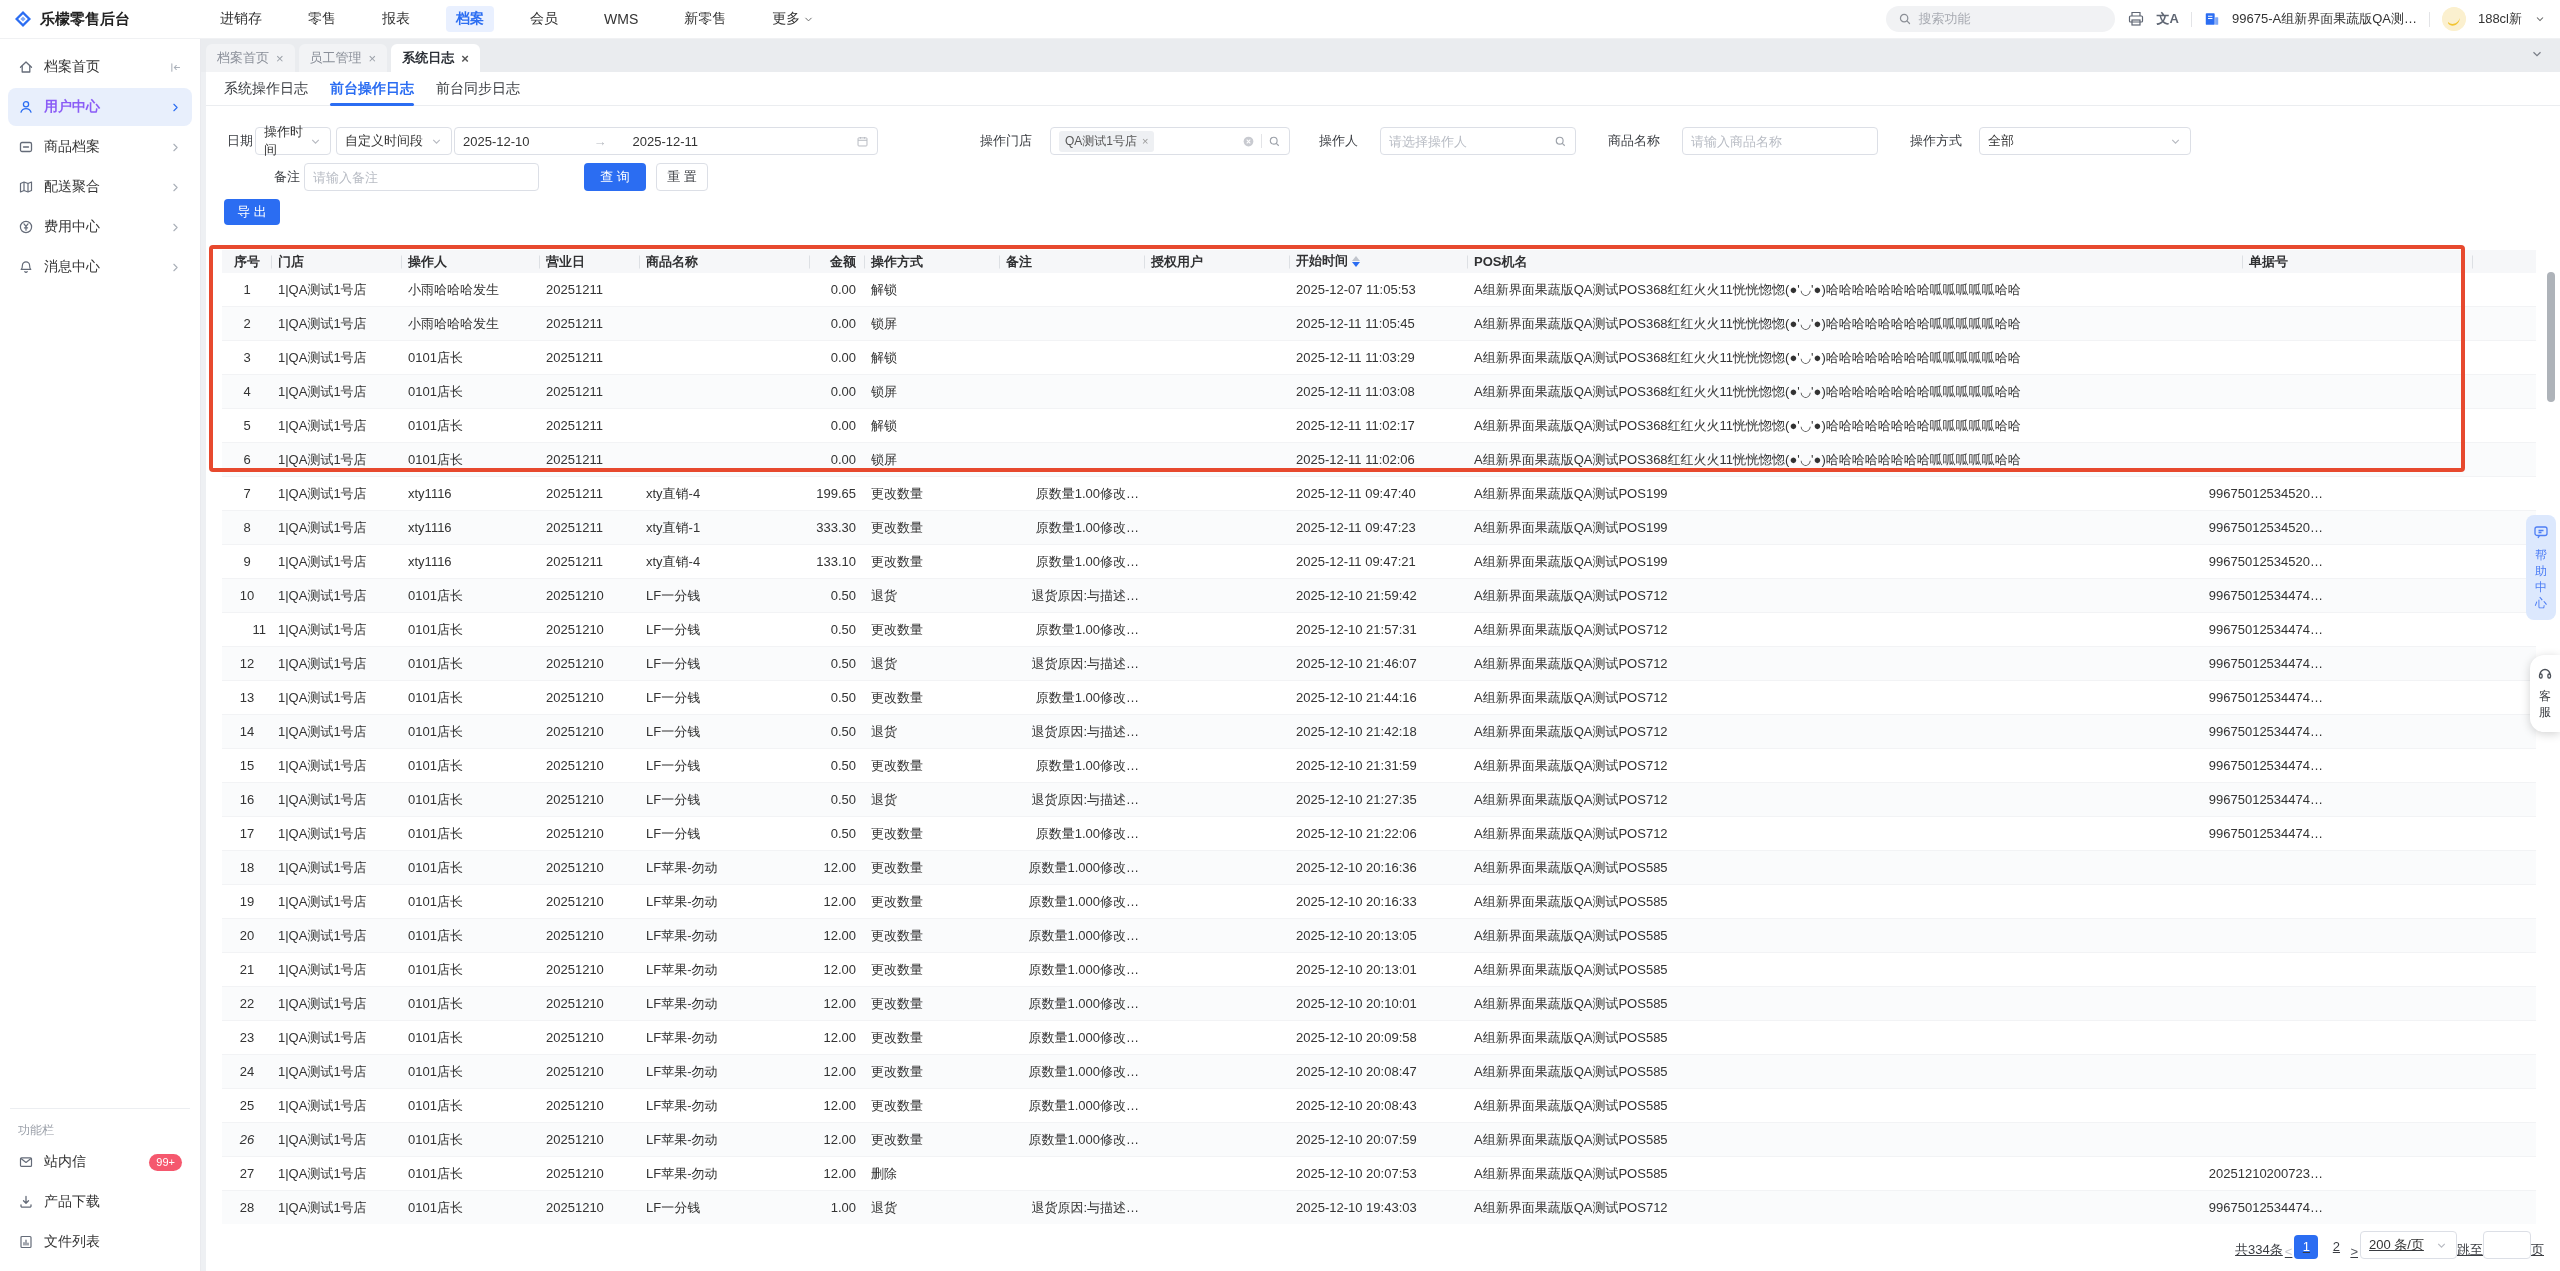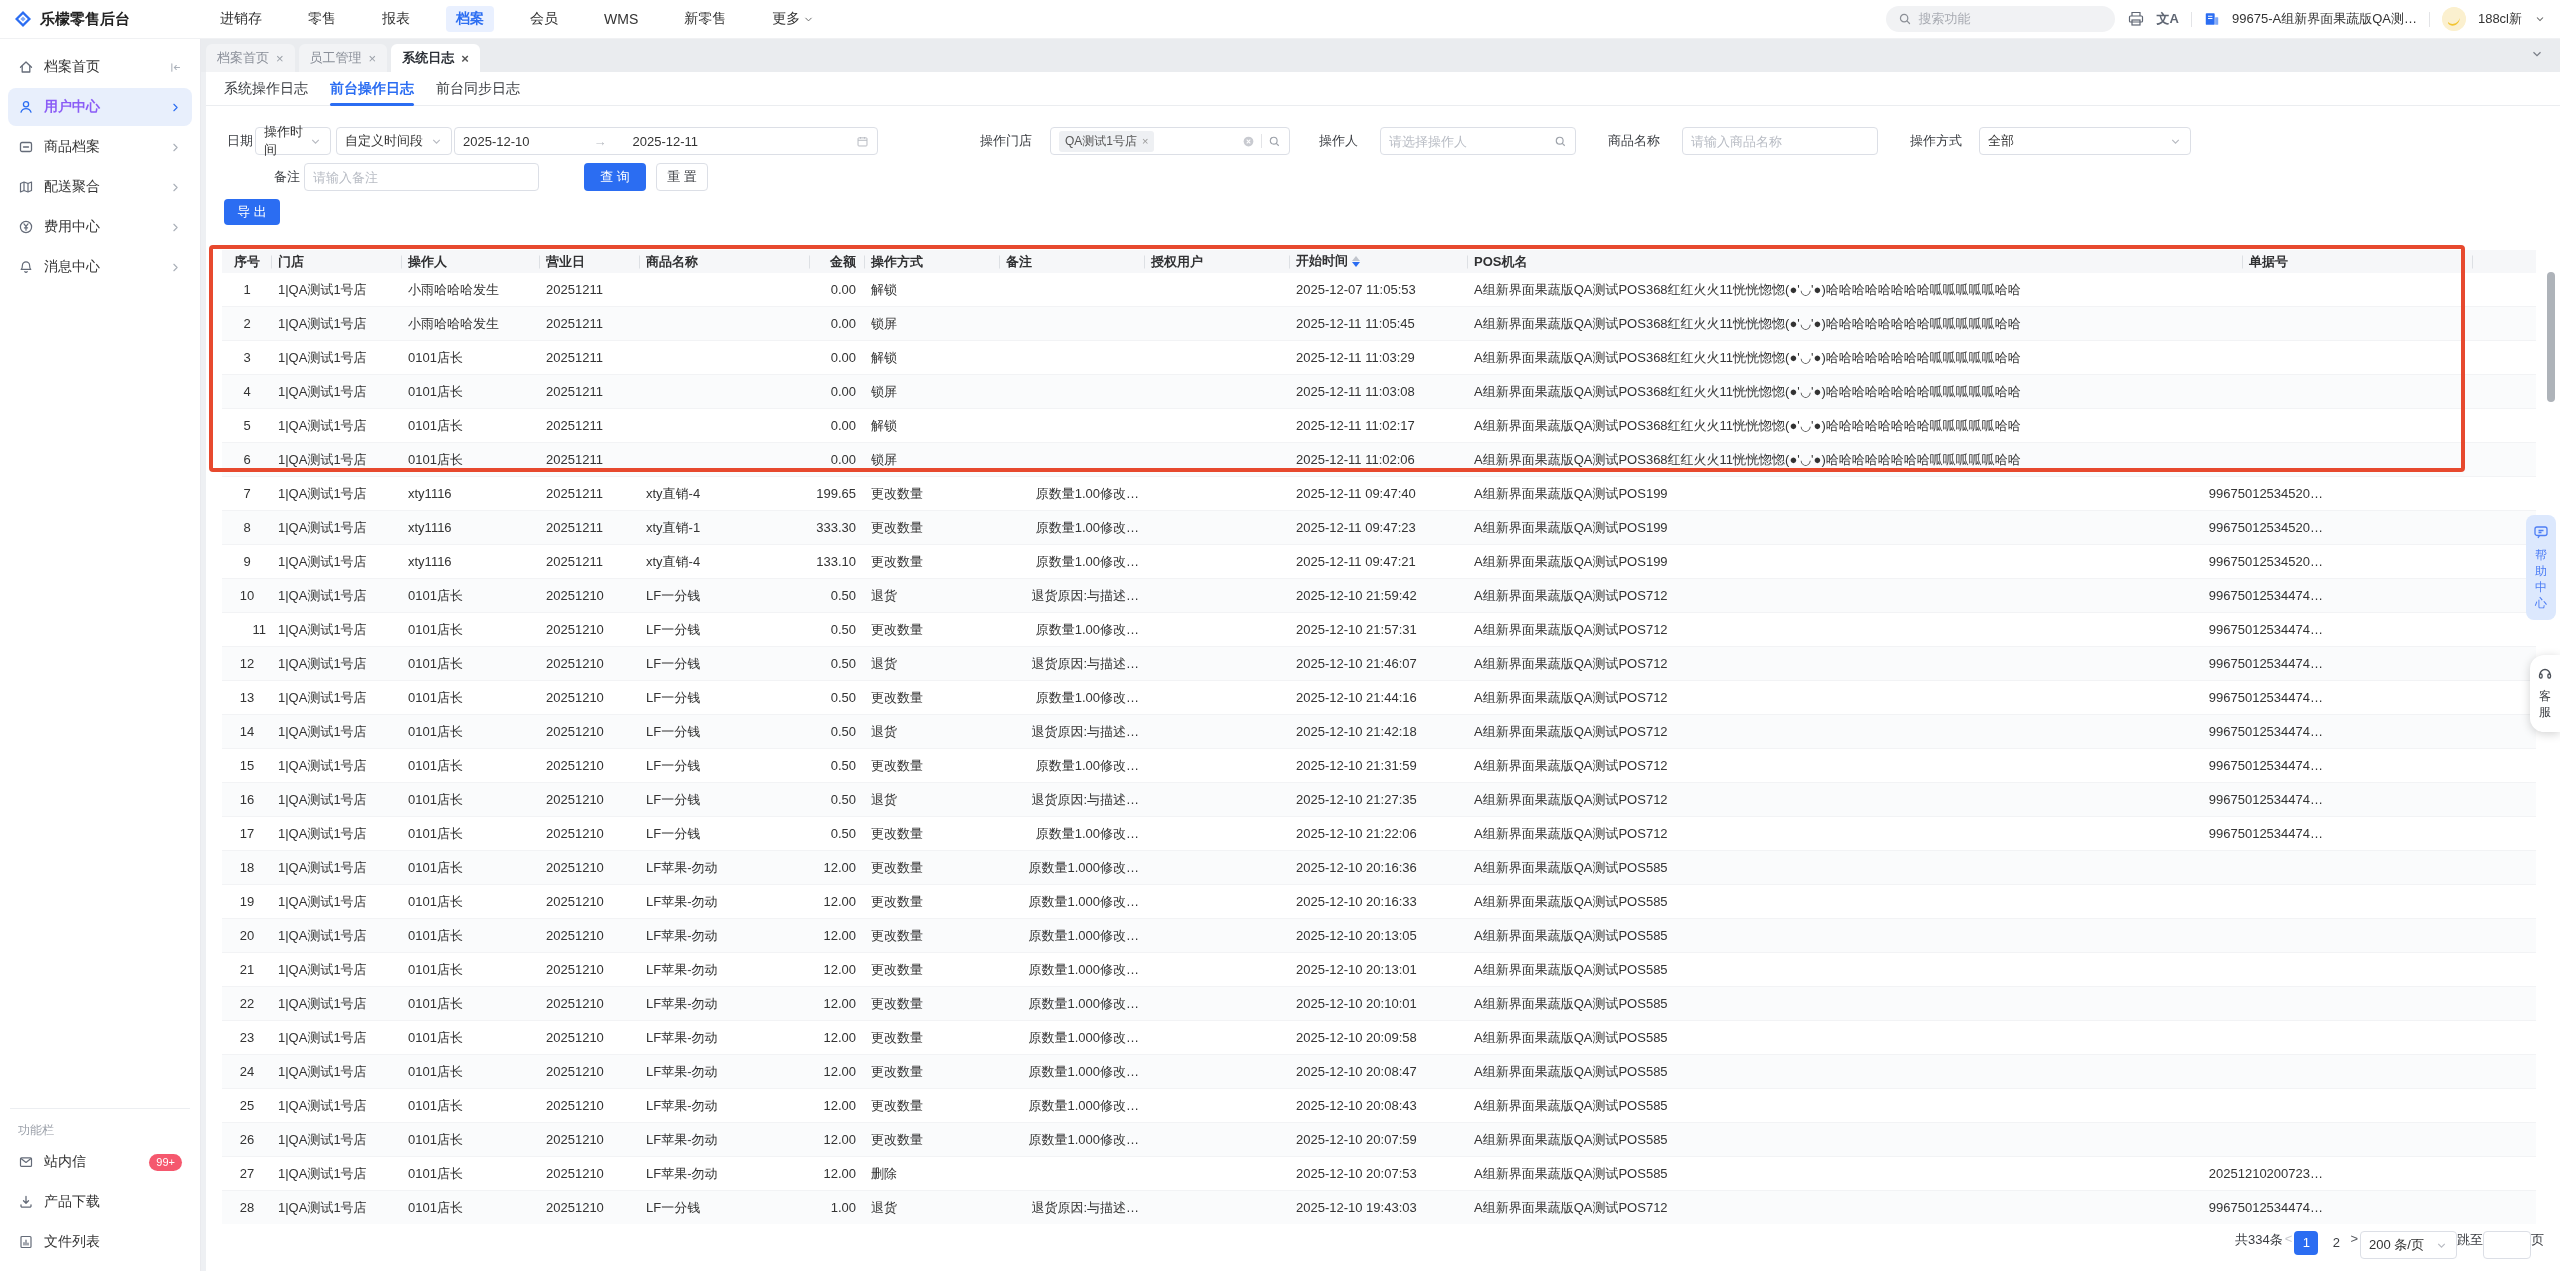--- a/index.html
+++ b/index.html
@@ -77,21 +77,21 @@
   .caret-up{width:0;height:0;border:4px solid transparent;border-bottom:5px solid #c0c4cc;margin-bottom:1px;}
   .caret-down{width:0;height:0;border:4px solid transparent;border-top:5px solid #2b6df2;}
   .tbody{height:951px;overflow:hidden;}
   .tr{display:flex;height:33px;align-items:center;border-bottom:1px solid #f2f3f5;background:#fff;}
   .tr.even{background:#fafbfc;}
   .td{flex:0 0 auto;position:relative;padding:0 6px;white-space:nowrap;overflow:hidden;box-sizing:border-box;height:33px;line-height:33px;font-size:13px;color:#333;}
   .td.abs-r{overflow:visible;}
   .td.abs-r span{position:absolute;top:0;line-height:33px;white-space:nowrap;}
   
   .pagebar{position:absolute;left:0;right:0;bottom:0;height:47px;background:#fff;z-index:6;}
-  .pagination{position:absolute;right:16px;bottom:12px;height:28px;display:flex;align-items:flex-start;z-index:7;font-size:13px;color:#3a3d42;}
+  .pagination{position:absolute;right:16px;bottom:12px;height:28px;display:flex;align-items:flex-end;z-index:7;font-size:13px;color:#3a3d42;text-decoration:underline;}
   .pg-arrow{font-size:13px;cursor:pointer;padding:0 2px;}
   .pg-prev{color:#c8cacf;} .pg-next{color:#55585e;}
   .page{min-width:24px;height:24px;line-height:24px;text-align:center;border-radius:4px;cursor:pointer;}
   .page.current{background:#2b6df2;color:#fff;}
   .size-select{position:static;width:97px;height:28px;}
   .jump-input{position:static;width:48px;height:28px;}
   
   .highlight-box{position:absolute;left:209px;top:245px;width:2256px;height:227px;border:4px solid #e7492e;border-radius:4px;box-sizing:border-box;z-index:30;pointer-events:none;}
   .vscroll{position:absolute;right:5px;top:272px;width:8px;height:130px;background:#aeb3b9;border-radius:4px;z-index:35;}
   .help-widget{position:absolute;right:4px;top:515px;width:30px;padding:9px 0;background:#dce8fd;border-radius:8px;display:flex;flex-direction:column;align-items:center;gap:7px;color:#4d7ef5;z-index:40;cursor:pointer;}
@@ -887,21 +887,21 @@
               <span style="right: 6px;">原数量1.000修改…</span>
             </div>
             <div class="td" style="width: 145px;"></div>
             <div class="td" style="width: 178px;">2025-12-10 20:08:43</div>
             <div class="td" style="width: 775px;">A组新界面果蔬版QA测试POS585</div>
             <div class="td abs-r" style="width: 230px;">
               <span style="right: 150px;"></span>
             </div>
           </div>
           <div class="tr even">
-            <div class="td" style="width: 50px; text-align: center;">26</div>
+            <div class="td" style="width: 50px; text-align: center; font-style: italic;">26</div>
             <div class="td" style="width: 130px;">1|QA测试1号店</div>
             <div class="td" style="width: 138px;">0101店长</div>
             <div class="td" style="width: 100px;">20251210</div>
             <div class="td" style="width: 170px;">LF苹果-勿动</div>
             <div class="td" style="width: 55px; text-align: right; padding-right: 9px;">12.00</div>
             <div class="td" style="width: 135px;">更改数量</div>
             <div class="td abs-r" style="width: 145px;">
               <span style="right: 6px;">原数量1.000修改…</span>
             </div>
             <div class="td" style="width: 145px;"></div>

